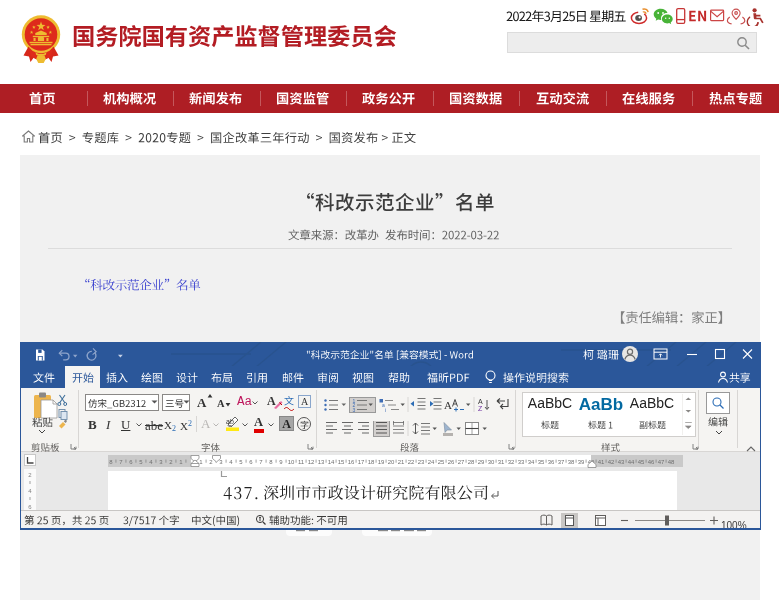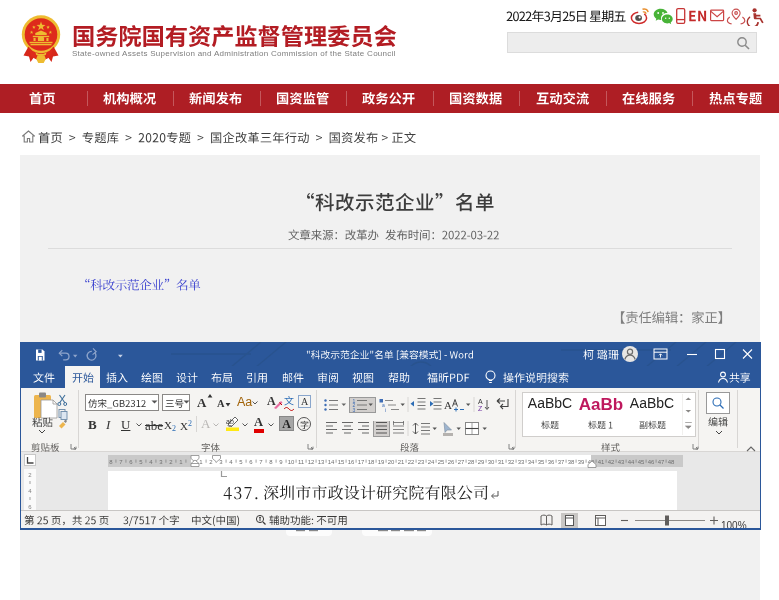--- a/index.html
+++ b/index.html
@@ -21,21 +21,20 @@
 <path d="M14.3 21v-1.9l5.7-2.5 5.7 2.5V21z"></path>
 </g>
 <path d="M7.5 32.5l-5 9 5.5 1 1.5 5.5 5.5-7.5c-3-1.6-5.8-4.4-7.5-8zM32.5 32.5l5 9-5.5 1-1.5 5.5-5.5-7.5c3-1.6 5.8-4.4 7.5-8z" fill="#d7281a"></path>
 <path d="M8 33c2.5 3.8 6.8 6.2 12 6.2s9.5-2.4 12-6.2l-1.7 8.7c-2.8 2.7-6.4 4.3-10.3 4.3s-7.5-1.6-10.3-4.3z" fill="#de2a1b"></path>
 <path d="M16.5 41.5h7l1.3 3.6-2.1 3.9h-5.4l-2.1-3.9z" fill="#eebc31"></path>
 <path d="M14.5 38.6c1.8 1 3.6 1.5 5.5 1.5s3.7-.5 5.5-1.5l-.8 2.3c-1.5.7-3 1-4.7 1s-3.2-.3-4.7-1z" fill="#eebc31"></path>
 </svg>
     <svg style="position:absolute;left:71px;top:18.1px;overflow:visible" width="327" height="36" viewBox="-1 -26.9 327 36">
       <path d="M5.5 -5.3V-3H17.6V-5.3H16L17.2 -5.9C16.8 -6.5 16.1 -7.4 15.4 -8H16.7V-10.4H12.8V-12.6H17.2V-15H5.8V-12.6H10.2V-10.4H6.4V-8H10.2V-5.3ZM13.5 -7.3C14 -6.7 14.7 -5.9 15.1 -5.3H12.8V-8H14.9ZM1.8 -18.8V2H4.6V0.9H18.4V2H21.4V-18.8ZM4.6 -1.7V-16.2H18.4V-1.7ZM32.9 -8.8C32.8 -8.1 32.7 -7.4 32.5 -6.8H25.9V-4.4H31.5C30.1 -2.2 27.8 -1 24.4 -0.3C24.9 0.3 25.7 1.5 26 2C30.2 0.9 32.9 -1 34.5 -4.4H40.8C40.4 -2.3 40 -1.1 39.5 -0.7C39.2 -0.5 38.9 -0.5 38.4 -0.5C37.7 -0.5 36 -0.5 34.5 -0.6C35 0 35.3 1 35.4 1.8C36.9 1.8 38.4 1.9 39.3 1.8C40.3 1.7 41.1 1.6 41.7 0.9C42.6 0.2 43.2 -1.7 43.7 -5.7C43.8 -6 43.8 -6.8 43.8 -6.8H35.4C35.5 -7.4 35.7 -7.9 35.8 -8.5ZM39.5 -15.2C38.3 -14.2 36.6 -13.3 34.8 -12.7C33.2 -13.3 31.9 -14.1 31 -15.1L31.1 -15.2ZM31.6 -19.7C30.4 -17.7 28.2 -15.7 24.9 -14.2C25.4 -13.7 26.2 -12.7 26.5 -12C27.5 -12.5 28.4 -13.1 29.2 -13.6C29.9 -12.9 30.7 -12.2 31.6 -11.7C29.3 -11.1 26.7 -10.7 24.2 -10.5C24.6 -9.9 25.1 -8.7 25.3 -8.1C28.6 -8.4 31.9 -9.1 34.8 -10.1C37.5 -9.1 40.6 -8.6 44.2 -8.3C44.5 -9 45.2 -10.2 45.8 -10.8C43.1 -10.9 40.5 -11.2 38.3 -11.6C40.7 -12.9 42.7 -14.5 44.1 -16.5L42.4 -17.6L41.9 -17.5H33.2C33.7 -18 34 -18.6 34.4 -19.2ZM59.8 -19.2C60.2 -18.6 60.5 -17.7 60.8 -17H55.4V-12.4H57.2V-10.3H66.8V-12.4H68.6V-17H63.8C63.5 -17.9 63 -19 62.5 -20ZM57.9 -12.7V-14.6H66V-12.7ZM55.4 -8.6V-6.1H58.2C57.9 -3.2 57.1 -1.3 53.4 -0.2C54 0.4 54.7 1.4 55 2.1C59.5 0.5 60.6 -2.2 60.9 -6.1H62.4V-1.3C62.4 1 62.9 1.8 65 1.8C65.3 1.8 66.2 1.8 66.6 1.8C68.2 1.8 68.9 0.9 69.1 -2.3C68.4 -2.5 67.3 -2.9 66.8 -3.3C66.7 -1 66.6 -0.6 66.3 -0.6C66.1 -0.6 65.6 -0.6 65.4 -0.6C65.1 -0.6 65.1 -0.7 65.1 -1.3V-6.1H68.7V-8.6ZM48 -18.8V2H50.4V-16.3H52.3C51.9 -14.8 51.4 -12.9 51 -11.5C52.3 -9.9 52.6 -8.4 52.6 -7.2C52.6 -6.6 52.5 -6.1 52.2 -5.8C52 -5.7 51.8 -5.7 51.6 -5.7C51.3 -5.6 50.9 -5.7 50.5 -5.7C50.9 -5 51.1 -4 51.1 -3.3C51.7 -3.3 52.2 -3.3 52.7 -3.3C53.2 -3.4 53.6 -3.6 54 -3.9C54.7 -4.4 55 -5.4 55 -6.9C55 -8.3 54.7 -9.9 53.3 -11.8C54 -13.6 54.8 -15.9 55.3 -17.9L53.5 -18.9L53.1 -18.8ZM75.1 -5.3V-3H87.2V-5.3H85.6L86.8 -5.9C86.4 -6.5 85.7 -7.4 85 -8H86.3V-10.4H82.4V-12.6H86.8V-15H75.4V-12.6H79.8V-10.4H76V-8H79.8V-5.3ZM83.1 -7.3C83.6 -6.7 84.3 -5.9 84.7 -5.3H82.4V-8H84.5ZM71.4 -18.8V2H74.2V0.9H88V2H91V-18.8ZM74.2 -1.7V-16.2H88V-1.7ZM101.3 -19.7C101 -18.8 100.7 -17.9 100.4 -16.9H94.1V-14.3H99.2C97.8 -11.6 95.9 -9.1 93.4 -7.5C93.9 -7 94.8 -6 95.2 -5.4C96.3 -6.1 97.3 -7.1 98.3 -8.1V2.1H101V-2.4H109.4V-1C109.4 -0.7 109.3 -0.6 108.9 -0.5C108.5 -0.5 107.2 -0.5 106 -0.6C106.3 0.1 106.7 1.3 106.8 2.1C108.7 2.1 110 2.1 111 1.6C111.9 1.2 112.2 0.4 112.2 -0.9V-12.5H101.4C101.7 -13.1 102 -13.7 102.3 -14.3H114.8V-16.9H103.4C103.7 -17.6 103.9 -18.4 104.1 -19.1ZM101 -6.2H109.4V-4.7H101ZM101 -8.5V-10H109.4V-8.5ZM117.6 -17.3C119.3 -16.6 121.4 -15.5 122.4 -14.7L123.8 -16.8C122.7 -17.6 120.6 -18.6 119 -19.1ZM117 -12 117.8 -9.4C119.7 -10.1 122.1 -10.9 124.3 -11.7L123.8 -14.1C121.3 -13.3 118.7 -12.5 117 -12ZM119.8 -8.7V-2.3H122.5V-6.2H132.8V-2.6H135.7V-8.7ZM126.3 -5.6C125.6 -2.7 124.2 -1 116.8 -0.2C117.2 0.4 117.8 1.5 118 2.1C126.2 1 128.2 -1.5 129 -5.6ZM127.7 -1.1C130.5 -0.3 134.4 1.1 136.3 2L138 -0.2C135.9 -1.1 132 -2.4 129.4 -3.1ZM126.8 -19.5C126.2 -17.9 125.1 -16 123.3 -14.7C123.9 -14.3 124.8 -13.5 125.2 -12.9C126.2 -13.8 127 -14.7 127.7 -15.7H129.5C128.9 -13.6 127.6 -11.8 123.7 -10.7C124.2 -10.3 124.9 -9.3 125.1 -8.7C128.2 -9.7 130 -11.1 131.1 -12.8C132.4 -11 134.3 -9.7 136.6 -8.9C137 -9.6 137.7 -10.6 138.2 -11.1C135.4 -11.7 133.2 -13.1 132.1 -15L132.3 -15.7H134.5C134.3 -15 134 -14.5 133.8 -14L136.3 -13.4C136.8 -14.4 137.5 -15.9 137.9 -17.3L135.9 -17.8L135.4 -17.7H128.8C129 -18.2 129.2 -18.7 129.4 -19.1ZM148.5 -19.1C148.9 -18.6 149.3 -17.9 149.6 -17.3H141.6V-14.7H146.9L144.9 -13.8C145.5 -12.9 146.2 -11.8 146.6 -11H141.8V-7.7C141.8 -5.4 141.6 -2 139.8 0.4C140.4 0.7 141.6 1.8 142.1 2.4C144.3 -0.4 144.7 -4.8 144.7 -7.7V-8.2H160.9V-11H156L157.9 -13.7L154.8 -14.6C154.4 -13.5 153.7 -12 153.1 -11H147.7L149.3 -11.7C149 -12.5 148.2 -13.7 147.5 -14.7H160.4V-17.3H152.9C152.6 -18 152 -19.1 151.4 -19.8ZM177.1 -12.1C178.5 -10.9 180.3 -9.2 181 -8.1L183.3 -9.7C182.5 -10.8 180.7 -12.4 179.3 -13.5ZM169.5 -19.7V-8.4H172.2V-19.7ZM164.9 -18.9V-9H167.6V-18.9ZM176.2 -19.7C175.5 -16.4 174.1 -13.2 172.3 -11.3C172.9 -10.9 174.1 -10.1 174.6 -9.6C175.6 -10.8 176.4 -12.3 177.2 -14.1H184.4V-16.6H178.2C178.5 -17.4 178.7 -18.3 178.9 -19.1ZM165.8 -7.4V-1H163.4V1.5H184.6V-1H182.4V-7.4ZM168.4 -1V-5H170.5V-1ZM173 -1V-5H175.1V-1ZM177.6 -1V-5H179.7V-1ZM188.4 -13.3C188 -12.1 187.3 -11 186.5 -10.1C187 -9.8 187.9 -9.3 188.4 -8.9C189.2 -9.9 190 -11.4 190.5 -12.8ZM192 -4.1H202.3V-3.1H192ZM192 -5.6V-6.5H202.3V-5.6ZM192 -1.5H202.3V-0.6H192ZM189.4 -8.5V2H192V1.4H202.3V2H205V-8.5ZM203.7 -16.6C203.3 -15.7 202.7 -14.8 202.1 -14.1C201.3 -14.8 200.7 -15.7 200.2 -16.6ZM194 -12.6C194.6 -11.6 195.4 -10.3 195.7 -9.5L197.3 -10.2C197.7 -9.7 198.1 -9.1 198.3 -8.7C199.7 -9.2 201 -9.9 202.1 -10.8C203.3 -9.8 204.6 -9.1 206.1 -8.6C206.5 -9.2 207.2 -10.2 207.8 -10.7C206.3 -11.1 205 -11.7 203.9 -12.5C205.2 -14 206.2 -15.9 206.9 -18.3L205.3 -18.8L204.8 -18.8H197.5V-16.6H198.6L197.9 -16.4C198.5 -14.9 199.4 -13.6 200.4 -12.4C199.5 -11.8 198.5 -11.2 197.5 -10.8C197.2 -11.6 196.5 -12.6 195.9 -13.3ZM190.7 -19.7V-15.6H186.7V-13.4H191V-8.9H193.6V-13.4H197.6V-15.6H193.4V-16.8H196.9V-18.7H193.4V-19.7ZM213.3 -10.2V2.1H216.1V1.5H226V2.1H228.8V-3.9H216.1V-5H227.5V-10.2ZM226 -0.6H216.1V-1.9H226ZM218.6 -14.5C218.8 -14.2 219 -13.7 219.2 -13.2H210.5V-9.2H213.2V-11.2H227.6V-9.2H230.4V-13.2H222C221.8 -13.8 221.4 -14.5 221 -15ZM216.1 -8.2H224.8V-7H216.1ZM212.5 -19.9C211.9 -18 210.8 -15.9 209.4 -14.7C210.1 -14.4 211.3 -13.8 211.9 -13.4C212.5 -14.2 213.2 -15.1 213.8 -16.1H214.6C215.2 -15.3 215.8 -14.3 216 -13.6L218.4 -14.5C218.2 -14.9 217.8 -15.5 217.4 -16.1H220.3V-18H214.7C214.9 -18.5 215.1 -18.9 215.2 -19.4ZM222.5 -19.9C222.1 -18.2 221.2 -16.6 220.2 -15.5C220.8 -15.2 222 -14.6 222.5 -14.3C222.9 -14.8 223.4 -15.4 223.8 -16.1H224.7C225.4 -15.3 226.1 -14.2 226.4 -13.5L228.7 -14.6C228.5 -15 228.1 -15.6 227.7 -16.1H230.9V-18H224.7C224.9 -18.5 225 -19 225.2 -19.4ZM243.9 -12.2H246.3V-10.3H243.9ZM248.7 -12.2H250.9V-10.3H248.7ZM243.9 -16.4H246.3V-14.4H243.9ZM248.7 -16.4H250.9V-14.4H248.7ZM239.6 -1.2V1.3H254.6V-1.2H248.9V-3.4H253.8V-5.9H248.9V-7.9H253.6V-18.7H241.4V-7.9H246.1V-5.9H241.3V-3.4H246.1V-1.2ZM232.6 -2.9 233.2 -0C235.4 -0.8 238.2 -1.7 240.8 -2.6L240.3 -5.2L238.1 -4.5V-9.1H240.1V-11.7H238.1V-15.8H240.5V-18.4H232.8V-15.8H235.4V-11.7H233V-9.1H235.4V-3.7ZM269.5 -4.9C269 -4.1 268.3 -3.4 267.5 -2.8L263.7 -3.7L264.6 -4.9ZM259.2 -2.4 259.3 -2.4C260.9 -2 262.5 -1.7 264.1 -1.3C262 -0.7 259.5 -0.5 256.5 -0.3C257 0.3 257.4 1.3 257.6 2.1C262.1 1.7 265.5 1.1 268.1 -0.2C270.7 0.5 273 1.2 274.7 1.9L277.1 -0.1C275.4 -0.7 273.1 -1.4 270.6 -2C271.4 -2.8 272.1 -3.8 272.7 -4.9H277.4V-7.2H266.3C266.6 -7.7 266.8 -8.2 267.1 -8.6L266.5 -8.8H268.1V-12.2C270.2 -10.2 273 -8.6 275.9 -7.8C276.3 -8.5 277.1 -9.5 277.7 -10.1C275.4 -10.6 273 -11.6 271.2 -12.7H277.1V-15.1H268.1V-16.8C270.7 -17 273.1 -17.3 275.1 -17.8L273.1 -19.7C269.6 -19 263.4 -18.6 258.1 -18.5C258.3 -18 258.6 -17 258.7 -16.4C260.8 -16.4 263.1 -16.5 265.4 -16.6V-15.1H256.4V-12.7H262.4C260.6 -11.5 258.2 -10.4 255.8 -9.9C256.4 -9.3 257.1 -8.4 257.5 -7.7C260.4 -8.6 263.3 -10.2 265.4 -12.2V-9.1L264.3 -9.3C263.9 -8.7 263.5 -8 263 -7.2H256.2V-4.9H261.3C260.7 -4.1 260 -3.3 259.4 -2.6L259.1 -2.4ZM285.5 -16.4H294.6V-14.6H285.5ZM282.5 -18.8V-12.3H297.7V-18.8ZM288.3 -7.2V-5.2C288.3 -3.6 287.6 -1.4 279.7 0C280.3 0.6 281.2 1.7 281.6 2.3C290 0.4 291.4 -2.6 291.4 -5.1V-7.2ZM290.8 -1C293.5 -0.1 297.2 1.3 299 2.3L300.5 -0.1C298.5 -1 294.7 -2.3 292.2 -3.1ZM281.6 -10.8V-2.3H284.5V-8.2H295.7V-2.6H298.8V-10.8ZM305.3 1.7C306.4 1.2 308 1.2 319.5 0.3C320 0.9 320.4 1.5 320.7 2.1L323.2 0.6C322.1 -1.2 320 -3.6 318 -5.4L315.6 -4.2C316.3 -3.6 316.9 -2.9 317.6 -2.1L309.5 -1.7C310.8 -2.9 312.1 -4.2 313.1 -5.5H322.9V-8.2H303.6V-5.5H309.3C308 -4 306.8 -2.7 306.2 -2.3C305.5 -1.7 305 -1.3 304.3 -1.2C304.7 -0.4 305.1 1.1 305.3 1.7ZM313.1 -19.8C310.9 -16.8 306.7 -14 302.2 -12.3C302.9 -11.8 303.8 -10.6 304.2 -9.9C305.5 -10.4 306.7 -11 307.8 -11.7V-10.2H318.7V-11.9C319.9 -11.2 321.1 -10.6 322.3 -10.1C322.7 -10.8 323.6 -12 324.3 -12.5C320.8 -13.6 317.1 -15.7 314.9 -17.6L315.6 -18.6ZM309.4 -12.7C310.8 -13.7 312.1 -14.7 313.2 -15.9C314.4 -14.8 315.8 -13.7 317.4 -12.7Z" fill="#b31c23"></path>
     </svg>
-    <div class="abs" style="left:72px;top:49px;font-size:8px;color:#7d7d7d;letter-spacing:.28px">State-owned Assets Supervision and Administration Commission of the State Council</div>
     <svg style="position:absolute;left:505px;top:5.9px;overflow:visible" width="122" height="20" viewBox="-1 -15.1 122 20">
       <path d="M0.6 0H6.6V-1H3.9C3.4 -1 2.9 -1 2.4 -0.9C4.6 -3.1 6.1 -5 6.1 -6.9C6.1 -8.6 5 -9.7 3.3 -9.7C2.1 -9.7 1.3 -9.2 0.5 -8.3L1.2 -7.6C1.7 -8.3 2.4 -8.7 3.2 -8.7C4.4 -8.7 4.9 -7.9 4.9 -6.9C4.9 -5.2 3.6 -3.3 0.6 -0.7ZM10 0.2C11.8 0.2 12.9 -1.5 12.9 -4.8C12.9 -8.1 11.8 -9.7 10 -9.7C8.2 -9.7 7 -8.1 7 -4.8C7 -1.5 8.2 0.2 10 0.2ZM10 -0.8C8.9 -0.8 8.2 -2 8.2 -4.8C8.2 -7.6 8.9 -8.8 10 -8.8C11.1 -8.8 11.8 -7.6 11.8 -4.8C11.8 -2 11.1 -0.8 10 -0.8ZM13.3 0H19.3V-1H16.7C16.2 -1 15.6 -1 15.1 -0.9C17.3 -3.1 18.8 -5 18.8 -6.9C18.8 -8.6 17.8 -9.7 16.1 -9.7C14.8 -9.7 14 -9.2 13.2 -8.3L13.9 -7.6C14.5 -8.3 15.1 -8.7 15.9 -8.7C17.1 -8.7 17.7 -7.9 17.7 -6.9C17.7 -5.2 16.3 -3.3 13.3 -0.7ZM19.7 0H25.7V-1H23C22.5 -1 22 -1 21.5 -0.9C23.7 -3.1 25.2 -5 25.2 -6.9C25.2 -8.6 24.1 -9.7 22.4 -9.7C21.2 -9.7 20.4 -9.2 19.6 -8.3L20.3 -7.6C20.8 -8.3 21.5 -8.7 22.3 -8.7C23.5 -8.7 24 -7.9 24 -6.9C24 -5.2 22.7 -3.3 19.7 -0.7ZM26.1 -2.9V-2H32.1V1H33.1V-2H37.9V-2.9H33.1V-5.5H37V-6.4H33.1V-8.4H37.3V-9.3H29.5C29.7 -9.8 29.9 -10.2 30 -10.7L29.1 -11C28.4 -9.2 27.4 -7.5 26.1 -6.4C26.4 -6.3 26.8 -6 27 -5.8C27.7 -6.5 28.3 -7.4 28.9 -8.4H32.1V-6.4H28.2V-2.9ZM29.2 -2.9V-5.5H32.1V-2.9ZM41 0.2C42.7 0.2 44.1 -0.8 44.1 -2.5C44.1 -3.9 43.2 -4.7 42.1 -5V-5C43.1 -5.4 43.8 -6.2 43.8 -7.3C43.8 -8.8 42.6 -9.7 41 -9.7C39.9 -9.7 39.1 -9.2 38.3 -8.6L39 -7.8C39.5 -8.4 40.2 -8.7 41 -8.7C42 -8.7 42.6 -8.1 42.6 -7.2C42.6 -6.2 41.9 -5.4 39.9 -5.4V-4.5C42.1 -4.5 42.9 -3.7 42.9 -2.6C42.9 -1.5 42.1 -0.8 41 -0.8C39.9 -0.8 39.2 -1.3 38.6 -1.9L38 -1.1C38.6 -0.5 39.5 0.2 41 0.2ZM46.7 -10.2V-6.2C46.7 -4.1 46.5 -1.5 44.4 0.4C44.6 0.5 45 0.8 45.1 1.1C46.4 -0.1 47 -1.5 47.3 -3H53.6V-0.4C53.6 -0.1 53.5 -0 53.2 -0C52.9 -0 51.9 0 50.8 -0C51 0.2 51.1 0.7 51.2 1C52.6 1 53.5 1 54 0.8C54.5 0.6 54.6 0.3 54.6 -0.4V-10.2ZM47.7 -9.3H53.6V-7.1H47.7ZM47.7 -6.2H53.6V-4H47.5C47.6 -4.7 47.7 -5.5 47.7 -6.2ZM56.7 0H62.7V-1H60.1C59.6 -1 59 -1 58.5 -0.9C60.7 -3.1 62.2 -5 62.2 -6.9C62.2 -8.6 61.2 -9.7 59.5 -9.7C58.2 -9.7 57.4 -9.2 56.6 -8.3L57.3 -7.6C57.9 -8.3 58.5 -8.7 59.3 -8.7C60.5 -8.7 61.1 -7.9 61.1 -6.9C61.1 -5.2 59.7 -3.3 56.7 -0.7ZM65.9 0.2C67.5 0.2 69 -1 69 -3.1C69 -5.2 67.7 -6.1 66.1 -6.1C65.6 -6.1 65.1 -6 64.7 -5.8L65 -8.5H68.5V-9.5H63.9L63.6 -5.1L64.2 -4.7C64.8 -5 65.2 -5.2 65.8 -5.2C67 -5.2 67.8 -4.4 67.8 -3.1C67.8 -1.7 66.9 -0.8 65.8 -0.8C64.7 -0.8 64 -1.3 63.4 -1.9L62.8 -1.1C63.5 -0.5 64.4 0.2 65.9 0.2ZM72.1 -4.6H78.6V-0.9H72.1ZM72.1 -5.5V-9.1H78.6V-5.5ZM71.1 -10V0.9H72.1V0.1H78.6V0.8H79.7V-10ZM86.2 -7.7H92.9V-6.6H86.2ZM86.2 -9.6H92.9V-8.5H86.2ZM85.3 -10.4V-5.8H93.9V-10.4ZM86.1 -5.8C85.6 -4.6 84.7 -3.5 83.7 -2.8C84 -2.6 84.4 -2.3 84.5 -2.1C85 -2.5 85.5 -3 85.9 -3.6H89.1V-2.4H85.4V-1.6H89.1V-0.2H83.9V0.7H95.2V-0.2H90.1V-1.6H93.9V-2.4H90.1V-3.6H94.4V-4.4H90.1V-5.5H89.1V-4.4H86.5C86.7 -4.8 86.9 -5.1 87.1 -5.5ZM97.5 -1.9C97.1 -1 96.5 -0.1 95.7 0.5C96 0.6 96.3 0.9 96.5 1C97.2 0.4 98 -0.6 98.5 -1.6ZM99.4 -1.5C99.9 -0.8 100.5 0 100.7 0.5L101.5 0.1C101.3 -0.5 100.7 -1.3 100.1 -1.9ZM106.3 -9.4V-7.3H103.7V-9.4ZM102.8 -10.3V-5.6C102.8 -3.7 102.7 -1.2 101.6 0.5C101.8 0.6 102.2 0.9 102.3 1.1C103.1 -0.1 103.5 -1.8 103.6 -3.4H106.3V-0.2C106.3 -0 106.3 0 106.1 0.1C105.9 0.1 105.2 0.1 104.5 0C104.7 0.3 104.8 0.7 104.8 1C105.8 1 106.4 1 106.8 0.8C107.2 0.7 107.3 0.4 107.3 -0.2V-10.3ZM106.3 -6.4V-4.3H103.6C103.7 -4.7 103.7 -5.1 103.7 -5.6V-6.4ZM100.2 -10.8V-9.2H97.9V-10.8H97V-9.2H95.9V-8.3H97V-3H95.7V-2.1H102.1V-3H101.2V-8.3H102.1V-9.2H101.2V-10.8ZM97.9 -8.3H100.2V-7.2H97.9ZM97.9 -6.4H100.2V-5.1H97.9ZM97.9 -4.3H100.2V-3H97.9ZM109.6 -5.9V-4.9H112.1C111.8 -3.4 111.6 -1.8 111.3 -0.6H108.1V0.3H119.7V-0.6H117C117.2 -2.3 117.4 -4.4 117.5 -5.8L116.7 -5.9L116.6 -5.9H113.3L113.7 -8.7H118.7V-9.7H108.9V-8.7H112.6C112.5 -7.8 112.4 -6.8 112.2 -5.9ZM112.4 -0.6C112.6 -1.8 112.9 -3.3 113.1 -4.9H116.4C116.3 -3.7 116.2 -2 116 -0.6Z" fill="#1a1a1a"></path>
     </svg>
     <svg class="abs" style="left:630px;top:7px" width="56" height="19" viewBox="0 0 56 19">
 <g fill="none" stroke="#cf2a2a" stroke-width="1.5">
 <path d="M8.2 5.2C4.4 5.6 1.4 8 1.4 10.9c0 3.1 3.4 5.6 7.6 5.6s7.6-2.5 7.6-5.6c0-1.6-.9-3-2.4-4"></path>
 </g>
 <ellipse cx="8.6" cy="11" rx="3.4" ry="2.9" fill="#54504e"></ellipse>
 <circle cx="9.6" cy="10.3" r="1.1" fill="#fff"></circle>
 <path d="M12.5 2.2c2.8-.9 5.2.5 5.6 3" fill="none" stroke="#e88e2d" stroke-width="1.5"></path>
@@ -285,21 +284,21 @@
           <path d="M1.2 -7.1V-6.3H8.4V-7.1ZM1.8 -4V-3.2H7.6V-4ZM0.6 -0.7V0.1H8.9V-0.7ZM12 -7H16.5V-5.7H12ZM11.3 -7.6V-5H17.2V-7.6ZM10.1 -4.2V-3.5H12.1C11.9 -2.9 11.6 -2.3 11.4 -1.8H16.4C16.2 -0.7 16 -0.2 15.8 0C15.7 0.1 15.6 0.1 15.3 0.1C15.1 0.1 14.4 0.1 13.7 0C13.9 0.2 13.9 0.5 14 0.7C14.6 0.7 15.2 0.8 15.6 0.7C15.9 0.7 16.2 0.7 16.4 0.5C16.7 0.2 17 -0.5 17.2 -2.1C17.2 -2.2 17.3 -2.5 17.3 -2.5H12.5L12.8 -3.5H18.4V-4.2Z" fill="#333"></path>
         </svg>
         <div class="abs" style="left:176px;top:7px;color:#333;font-size:13px;font-weight:bold;font-family:'Liberation Serif',serif">A</div>
 <svg class="abs" style="left:186px;top:6px" width="6" height="4" viewBox="0 0 6 4">
           <path d="M3 0l2.4 3.5H.6z" fill="#333"></path>
         </svg>
 <div class="abs" style="left:196px;top:10px;color:#333;font-size:10.5px;font-weight:bold;font-family:'Liberation Serif',serif">A</div>
 <svg class="abs" style="left:204px;top:15px" width="6" height="4" viewBox="0 0 6 4">
           <path d="M3 3.5L.6 0h4.8z" fill="#333"></path>
         </svg>
-<div class="abs" style="left:216px;top:7px;color:#a16207;font-size:12.5px;font-family:Liberation Sans, sans-serif">Aa</div>
+<div class="abs" style="left:216px;top:7px;color:#be185d;font-size:12.5px;font-family:Liberation Mono, monospace">Aa</div>
 <svg class="abs" style="left:231px;top:13px" width="6" height="4" viewBox="0 0 6 4">
           <path d="M.5.5l2.5 2.5L5.5.5" fill="none" stroke="#555"></path>
         </svg>
 <div class="abs" style="left:246px;top:6px;color:#333;font-size:12px;font-weight:bold;font-family:'Liberation Serif',serif">A</div>
 <svg class="abs" style="left:252px;top:12px" width="10" height="9" viewBox="0 0 10 9">
           <path d="M1 8L8 1l1.5 1.5L3 9z" fill="#e86ca0"></path>
           <path d="M6.5 2.5L9 5" stroke="#c00000" stroke-width="1"></path>
         </svg>
         <svg style="position:absolute;left:262px;top:5.4px;overflow:visible" width="12" height="16" viewBox="-1 -11.6 12 16">
           <path d="M4.2 -8.2C4.5 -7.7 4.9 -7.1 5 -6.7L5.8 -6.9C5.7 -7.3 5.3 -8 5 -8.5ZM0.5 -6.6V-5.9H2.1C2.6 -4.4 3.4 -3.1 4.5 -2C3.4 -1.1 2 -0.4 0.4 0.1C0.5 0.2 0.8 0.6 0.8 0.8C2.5 0.2 3.9 -0.5 5 -1.5C6.2 -0.5 7.5 0.3 9.2 0.7C9.3 0.5 9.5 0.2 9.7 0C8.1 -0.4 6.7 -1.1 5.6 -2C6.6 -3 7.4 -4.3 8 -5.9H9.5V-6.6ZM5 -2.5C4.1 -3.5 3.4 -4.6 2.8 -5.9H7.1C6.6 -4.5 5.9 -3.4 5 -2.5Z" fill="#2b6cb5"></path>
@@ -443,21 +442,21 @@
           <path d="M5.1 -7.6V-6.5C5.1 -5.8 5 -4.9 4 -4.3C4.2 -4.2 4.4 -4 4.5 -3.9C5.6 -4.6 5.8 -5.6 5.8 -6.5V-7H7.1V-5.2C7.1 -4.6 7.2 -4.3 7.9 -4.3C8 -4.3 8.4 -4.3 8.6 -4.3C8.8 -4.3 9 -4.3 9.1 -4.4C9 -4.5 9 -4.8 9 -4.9C8.9 -4.9 8.7 -4.9 8.6 -4.9C8.5 -4.9 8 -4.9 7.9 -4.9C7.8 -4.9 7.8 -5 7.8 -5.2V-7.6ZM4.4 -3.7V-3H5.1L4.8 -2.9C5.1 -2.1 5.5 -1.4 6 -0.9C5.4 -0.4 4.6 -0 3.7 0.2C3.9 0.3 4 0.6 4.1 0.8C5 0.5 5.8 0.2 6.5 -0.4C7.1 0.1 7.8 0.5 8.7 0.7C8.8 0.6 9 0.3 9.1 0.1C8.3 -0.1 7.6 -0.4 7 -0.9C7.7 -1.5 8.2 -2.4 8.4 -3.5L8 -3.7L7.9 -3.7ZM5.3 -3H7.6C7.3 -2.4 7 -1.8 6.5 -1.3C6 -1.8 5.6 -2.4 5.3 -3ZM1.1 -7.1V-1.6L0.3 -1.5L0.4 -0.8L1.1 -0.9V0.6H1.8V-1L4.1 -1.4L4.1 -2L1.8 -1.7V-3.1H3.9V-3.7H1.8V-5H4V-5.7H1.8V-6.7C2.6 -6.9 3.5 -7.2 4.2 -7.5L3.6 -8C3 -7.7 2 -7.4 1.1 -7.1ZM10.1 0.2 10.6 0.7C11.2 0 11.9 -0.9 12.4 -1.7L12 -2.2C11.4 -1.4 10.6 -0.4 10.1 0.2ZM10.5 -5.5C11.1 -5.2 11.8 -4.8 12.1 -4.5L12.6 -5C12.2 -5.3 11.5 -5.7 10.9 -6ZM9.9 -3.7C10.5 -3.4 11.2 -3 11.5 -2.7L11.9 -3.2C11.6 -3.5 10.9 -3.9 10.3 -4.2ZM14.4 -6.2C14 -5.5 13.3 -4.6 12.3 -3.9C12.5 -3.8 12.7 -3.6 12.8 -3.5C13.2 -3.8 13.5 -4.1 13.9 -4.4C14.2 -4.1 14.6 -3.7 15 -3.4C14.2 -3 13.2 -2.6 12.3 -2.4C12.5 -2.3 12.6 -2 12.7 -1.8L13.3 -2V0.8H14V0.4H17V0.8H17.7V-2.1H13.5C14.2 -2.3 15 -2.7 15.7 -3.1C16.5 -2.6 17.4 -2.2 18.3 -1.9C18.4 -2.1 18.6 -2.3 18.8 -2.5C17.9 -2.7 17.1 -3 16.3 -3.4C17 -3.9 17.6 -4.5 18 -5.2L17.5 -5.5L17.4 -5.5H14.8C14.9 -5.7 15 -5.9 15.1 -6ZM14 -0.2V-1.5H17V-0.2ZM16.9 -4.9C16.6 -4.5 16.2 -4.1 15.6 -3.8C15.1 -4.1 14.6 -4.5 14.3 -4.9L14.3 -4.9ZM10.1 -7.3V-6.7H12.2V-5.9H12.9V-6.7H15.5V-5.9H16.2V-6.7H18.4V-7.3H16.2V-8H15.5V-7.3H12.9V-8H12.2V-7.3Z" fill="#605e5c"></path>
         </svg>
         <svg class="abs" style="left:487px;top:55px" width="7" height="7" viewBox="0 0 7 7">
           <path d="M1 1v5h5M4 4l2 2M6 3.6V6H3.6" fill="none" stroke="#777" stroke-width=".9"></path>
         </svg>
         <div class="abs" style="left:501px;top:4px;width:174px;height:45px;background:#fff;border:1px solid #d0cecc"></div>
         <div class="abs" style="left:503px;top:7px;width:52px;text-align:center;font-size:14px;font-weight:normal;color:#222;font-family:'Liberation Sans',sans-serif">AaBbC</div>
         <svg style="position:absolute;left:519.0px;top:29.6px;overflow:visible" width="20" height="14" viewBox="-1 -10.4 20 14">
           <path d="M4.2 -6.9V-6.2H8.1V-6.9ZM7 -2.9C7.4 -2 7.9 -0.9 8 -0.1L8.6 -0.4C8.5 -1.1 8 -2.2 7.6 -3.1ZM4.4 -3.1C4.2 -2.1 3.8 -1.2 3.3 -0.5C3.4 -0.4 3.7 -0.3 3.8 -0.2C4.3 -0.8 4.8 -1.9 5 -2.9ZM3.8 -4.7V-4.1H5.7V-0.2C5.7 -0 5.7 -0 5.6 0C5.4 0 5 0 4.5 -0C4.6 0.2 4.7 0.5 4.8 0.7C5.4 0.7 5.8 0.7 6.1 0.6C6.3 0.4 6.4 0.2 6.4 -0.2V-4.1H8.6V-4.7ZM1.8 -7.6V-5.7H0.4V-5H1.7C1.4 -3.9 0.8 -2.6 0.2 -1.9C0.3 -1.8 0.5 -1.5 0.6 -1.3C1 -1.9 1.5 -2.8 1.8 -3.8V0.7H2.5V-4C2.8 -3.6 3.2 -3 3.3 -2.7L3.7 -3.2C3.5 -3.5 2.8 -4.5 2.5 -4.8V-5H3.7V-5.7H2.5V-7.6ZM10.6 -5.5H12.4V-4.9H10.6ZM10.6 -6.7H12.4V-6H10.6ZM10 -7.2V-4.4H13.1V-7.2ZM15.3 -4.8C15.2 -2.4 15 -1.3 13.1 -0.7C13.2 -0.6 13.4 -0.4 13.4 -0.2C15.5 -0.9 15.8 -2.2 15.8 -4.8ZM15.6 -1.7C16.1 -1.3 16.8 -0.7 17.2 -0.3L17.6 -0.7C17.2 -1.1 16.5 -1.6 16 -2ZM10.1 -2.7C10.1 -1.4 9.9 -0.3 9.3 0.4C9.4 0.4 9.7 0.6 9.8 0.7C10.1 0.3 10.3 -0.3 10.5 -0.9C11.3 0.3 12.6 0.5 14.5 0.5H17.4C17.5 0.4 17.6 0.1 17.7 -0.1C17.1 -0 14.9 -0 14.5 -0C13.5 -0 12.6 -0.1 11.9 -0.4V-1.7H13.3V-2.2H11.9V-3.2H13.5V-3.7H9.4V-3.2H11.3V-0.7C11 -0.9 10.8 -1.2 10.6 -1.6C10.6 -1.9 10.7 -2.3 10.7 -2.7ZM13.9 -5.7V-1.9H14.4V-5.2H16.6V-2H17.2V-5.7H15.5C15.6 -6 15.7 -6.3 15.8 -6.6H17.6V-7.1H13.5V-6.6H15.1C15 -6.3 14.9 -6 14.8 -5.7Z" fill="#444"></path>
         </svg>
-        <div class="abs" style="left:554px;top:7px;width:52px;text-align:center;font-size:17px;font-weight:bold;color:#be185d;font-family:'Liberation Sans',sans-serif">AaBb</div>
+        <div class="abs" style="left:554px;top:7px;width:52px;text-align:center;font-size:17px;font-weight:bold;color:#0369a1;font-family:'Liberation Sans',sans-serif">AaBb</div>
         <svg style="position:absolute;left:566.4945px;top:29.6px;overflow:visible" width="27" height="14" viewBox="-1 -10.4 27 14">
           <path d="M4.2 -6.9V-6.2H8.1V-6.9ZM7 -2.9C7.4 -2 7.9 -0.9 8 -0.1L8.6 -0.4C8.5 -1.1 8 -2.2 7.6 -3.1ZM4.4 -3.1C4.2 -2.1 3.8 -1.2 3.3 -0.5C3.4 -0.4 3.7 -0.3 3.8 -0.2C4.3 -0.8 4.8 -1.9 5 -2.9ZM3.8 -4.7V-4.1H5.7V-0.2C5.7 -0 5.7 -0 5.6 0C5.4 0 5 0 4.5 -0C4.6 0.2 4.7 0.5 4.8 0.7C5.4 0.7 5.8 0.7 6.1 0.6C6.3 0.4 6.4 0.2 6.4 -0.2V-4.1H8.6V-4.7ZM1.8 -7.6V-5.7H0.4V-5H1.7C1.4 -3.9 0.8 -2.6 0.2 -1.9C0.3 -1.8 0.5 -1.5 0.6 -1.3C1 -1.9 1.5 -2.8 1.8 -3.8V0.7H2.5V-4C2.8 -3.6 3.2 -3 3.3 -2.7L3.7 -3.2C3.5 -3.5 2.8 -4.5 2.5 -4.8V-5H3.7V-5.7H2.5V-7.6ZM10.6 -5.5H12.4V-4.9H10.6ZM10.6 -6.7H12.4V-6H10.6ZM10 -7.2V-4.4H13.1V-7.2ZM15.3 -4.8C15.2 -2.4 15 -1.3 13.1 -0.7C13.2 -0.6 13.4 -0.4 13.4 -0.2C15.5 -0.9 15.8 -2.2 15.8 -4.8ZM15.6 -1.7C16.1 -1.3 16.8 -0.7 17.2 -0.3L17.6 -0.7C17.2 -1.1 16.5 -1.6 16 -2ZM10.1 -2.7C10.1 -1.4 9.9 -0.3 9.3 0.4C9.4 0.4 9.7 0.6 9.8 0.7C10.1 0.3 10.3 -0.3 10.5 -0.9C11.3 0.3 12.6 0.5 14.5 0.5H17.4C17.5 0.4 17.6 0.1 17.7 -0.1C17.1 -0 14.9 -0 14.5 -0C13.5 -0 12.6 -0.1 11.9 -0.4V-1.7H13.3V-2.2H11.9V-3.2H13.5V-3.7H9.4V-3.2H11.3V-0.7C11 -0.9 10.8 -1.2 10.6 -1.6C10.6 -1.9 10.7 -2.3 10.7 -2.7ZM13.9 -5.7V-1.9H14.4V-5.2H16.6V-2H17.2V-5.7H15.5C15.6 -6 15.7 -6.3 15.8 -6.6H17.6V-7.1H13.5V-6.6H15.1C15 -6.3 14.9 -6 14.8 -5.7ZM20.8 0H24.4V-0.7H23.1V-6.6H22.5C22.1 -6.4 21.7 -6.2 21.1 -6.1V-5.6H22.3V-0.7H20.8Z" fill="#444"></path>
         </svg>
         <div class="abs" style="left:605px;top:7px;width:52px;text-align:center;font-size:14px;font-weight:normal;color:#222;font-family:'Liberation Sans',sans-serif">AaBbC</div>
         <svg style="position:absolute;left:616.5px;top:29.6px;overflow:visible" width="29" height="14" viewBox="-1 -10.4 29 14">
           <path d="M6.1 -6.5V-1.5H6.7V-6.5ZM7.6 -7.4V-0.2C7.6 0 7.6 0 7.4 0.1C7.3 0.1 6.7 0.1 6.2 0C6.3 0.2 6.4 0.5 6.4 0.7C7.2 0.7 7.6 0.7 7.9 0.6C8.2 0.5 8.3 0.3 8.3 -0.2V-7.4ZM0.5 -7.1V-6.6H5.5V-7.1ZM1.7 -5.4H4.3V-4.4H1.7ZM1.1 -5.9V-3.8H5V-5.9ZM2.7 -0.3H1.4V-1.3H2.7ZM3.3 -0.3V-1.3H4.7V-0.3ZM0.8 -3.2V0.7H1.4V0.2H4.7V0.6H5.4V-3.2ZM2.7 -1.8H1.4V-2.6H2.7ZM3.3 -1.8V-2.6H4.7V-1.8ZM13.2 -6.9V-6.2H17.1V-6.9ZM16 -2.9C16.4 -2 16.9 -0.9 17 -0.1L17.6 -0.4C17.5 -1.1 17 -2.2 16.6 -3.1ZM13.4 -3.1C13.2 -2.1 12.8 -1.2 12.3 -0.5C12.4 -0.4 12.7 -0.3 12.8 -0.2C13.3 -0.8 13.8 -1.9 14 -2.9ZM12.8 -4.7V-4.1H14.7V-0.2C14.7 -0 14.7 -0 14.6 0C14.4 0 14 0 13.5 -0C13.6 0.2 13.7 0.5 13.8 0.7C14.4 0.7 14.8 0.7 15.1 0.6C15.3 0.4 15.4 0.2 15.4 -0.2V-4.1H17.6V-4.7ZM10.8 -7.6V-5.7H9.4V-5H10.7C10.4 -3.9 9.8 -2.6 9.2 -1.9C9.3 -1.8 9.5 -1.5 9.6 -1.3C10 -1.9 10.5 -2.8 10.8 -3.8V0.7H11.5V-4C11.8 -3.6 12.2 -3 12.3 -2.7L12.7 -3.2C12.5 -3.5 11.8 -4.5 11.5 -4.8V-5H12.7V-5.7H11.5V-7.6ZM19.6 -5.5H21.4V-4.9H19.6ZM19.6 -6.7H21.4V-6H19.6ZM19 -7.2V-4.4H22.1V-7.2ZM24.3 -4.8C24.2 -2.4 24 -1.3 22.1 -0.7C22.2 -0.6 22.4 -0.4 22.4 -0.2C24.5 -0.9 24.8 -2.2 24.8 -4.8ZM24.6 -1.7C25.1 -1.3 25.8 -0.7 26.2 -0.3L26.6 -0.7C26.2 -1.1 25.5 -1.6 25 -2ZM19.1 -2.7C19.1 -1.4 18.9 -0.3 18.3 0.4C18.4 0.4 18.7 0.6 18.8 0.7C19.1 0.3 19.3 -0.3 19.5 -0.9C20.3 0.3 21.6 0.5 23.5 0.5H26.4C26.5 0.4 26.6 0.1 26.7 -0.1C26.1 -0 23.9 -0 23.5 -0C22.5 -0 21.6 -0.1 20.9 -0.4V-1.7H22.3V-2.2H20.9V-3.2H22.5V-3.7H18.4V-3.2H20.3V-0.7C20 -0.9 19.8 -1.2 19.6 -1.6C19.6 -1.9 19.7 -2.3 19.7 -2.7ZM22.9 -5.7V-1.9H23.4V-5.2H25.6V-2H26.2V-5.7H24.5C24.6 -6 24.7 -6.3 24.8 -6.6H26.6V-7.1H22.5V-6.6H24.1C24 -6.3 23.9 -6 23.9 -5.7Z" fill="#444"></path>
         </svg>
         <svg class="abs" style="left:661px;top:6px" width="12" height="42" viewBox="0 0 12 42">
 <line x1="0" y1="0" x2="0" y2="41" stroke="#e3e1dd"></line>
 <path d="M3.5 6l2.8-2.6L9.1 6z" fill="#8a8886"></path>

